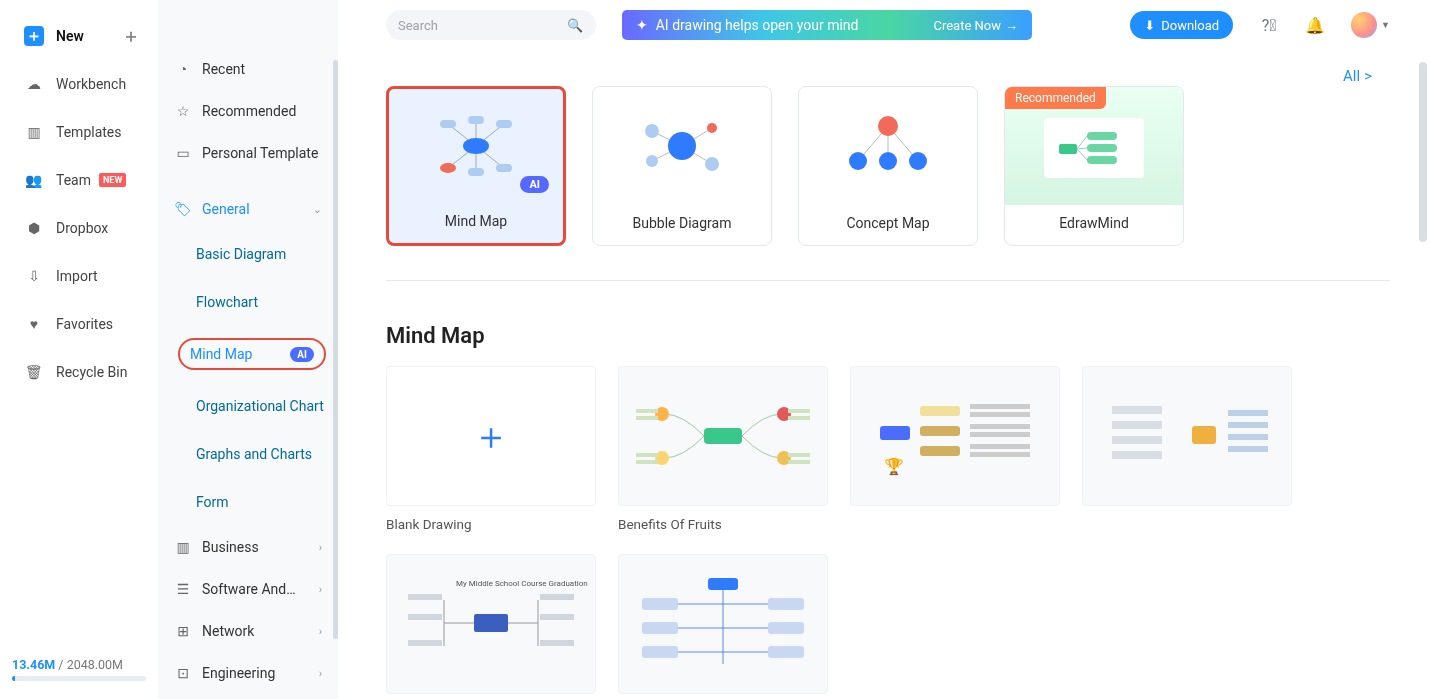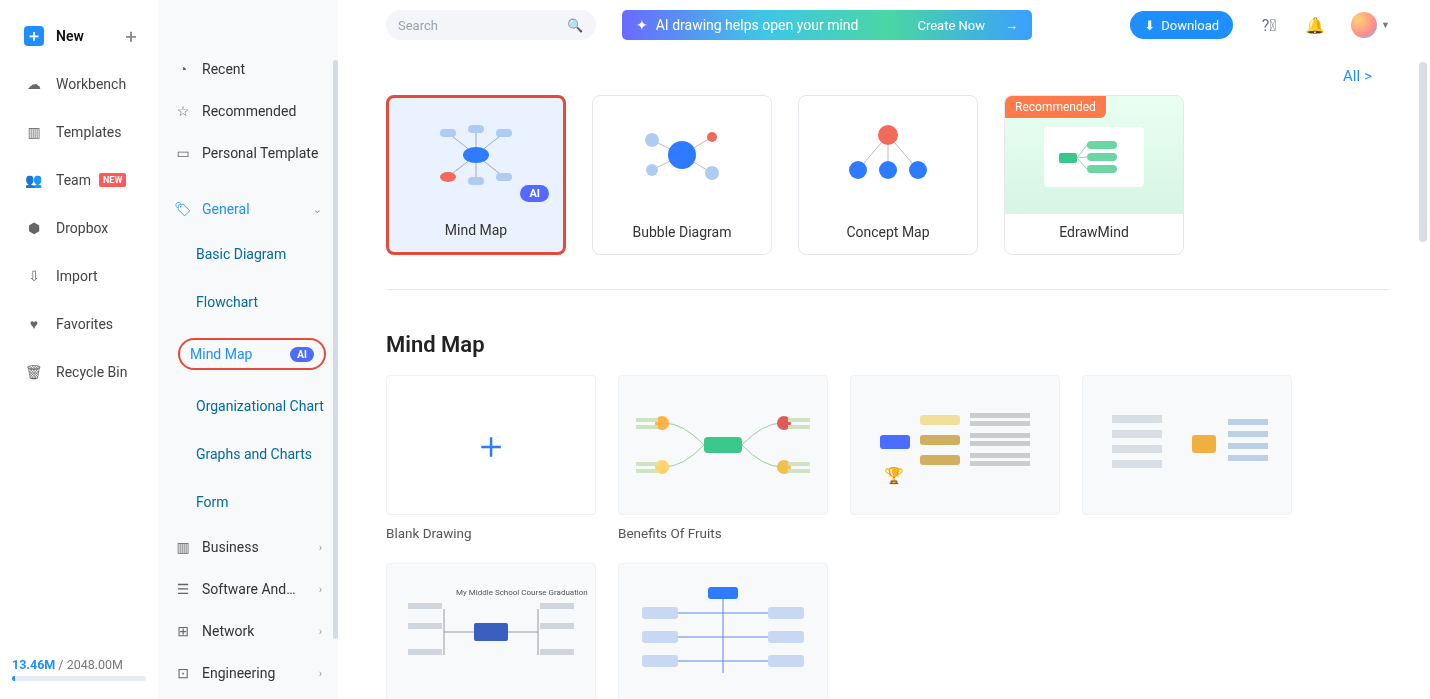--- a/index.html
+++ b/index.html
@@ -42,28 +42,28 @@
 
 .main{flex:1;padding:10px 40px 0 48px;overflow:hidden;position:relative}
 .m-scroll{position:absolute;right:3px;top:60px;bottom:0;width:8px;background:transparent}
 .m-scroll-thumb{position:absolute;top:2px;height:180px;width:100%;background:#d9dee4;border-radius:4px}
 
 .topbar{display:flex;align-items:center;gap:26px}
 .search{width:210px;height:30px;background:#f3f5f8;border-radius:15px;display:flex;align-items:center;padding:0 12px;color:#9aa3ad;font-size:13px}
 .search .sico{margin-left:auto;color:#7c8690}
 .promo{flex:0 0 410px;height:30px;border-radius:5px;display:flex;align-items:center;padding:0 14px;background:linear-gradient(90deg,#6a6aff 0%,#3ec7e6 35%,#4ad6a3 65%,#3aa0ff 100%);color:#fff;font-size:14px}
 .promo .sparkle{margin-right:8px}
-.promo .cta{margin-left:auto;display:flex;align-items:center;gap:20px;font-size:13px}
+.promo .cta{margin-left:auto;display:flex;align-items:center;gap:4px;font-size:13px}
 .sp{flex:1}
 .download-btn{height:28px;border-radius:14px;background:#1f8fff;color:#fff;display:flex;align-items:center;gap:6px;padding:0 14px;font-size:13px;cursor:pointer}
 .hico{width:20px;height:20px;color:#6b7580;display:flex;align-items:center;justify-content:center;cursor:pointer}
 .avatar{width:26px;height:26px;border-radius:50%;background:radial-gradient(circle at 30% 30%,#ffd36e,#ff8e8e 60%,#6ab7ff);position:relative}
 .adrop{font-size:9px;color:#777;margin-left:4px}
 
-.all-link{text-align:right;margin:26px 18px 10px 0}
+.all-link{text-align:right;margin:26px 18px 1px 0}
 .all-link span{color:#1f8fff;font-size:15px;cursor:pointer}
 .all-link .gt{color:#1f8fff}
 
 .type-row{display:flex;gap:26px}
 .type-card{width:180px;height:160px;border:1px solid #e4e8ee;border-radius:8px;display:flex;flex-direction:column;cursor:pointer;overflow:hidden}
 .type-card .thumb{flex:1;position:relative;display:flex;align-items:center;justify-content:center}
 .type-card .tlabel{padding:10px 0 14px;text-align:center;color:#333;font-size:14px}
 .type-card.selected{border:3px solid #e44b3b;background:#eaf2ff}
 .type-card.selected .thumb{border-radius:4px}
 .ai-badge{position:absolute;right:14px;bottom:10px;background:#5568ff;color:#fff;font-size:11px;font-weight:700;padding:2px 9px;border-radius:10px}

